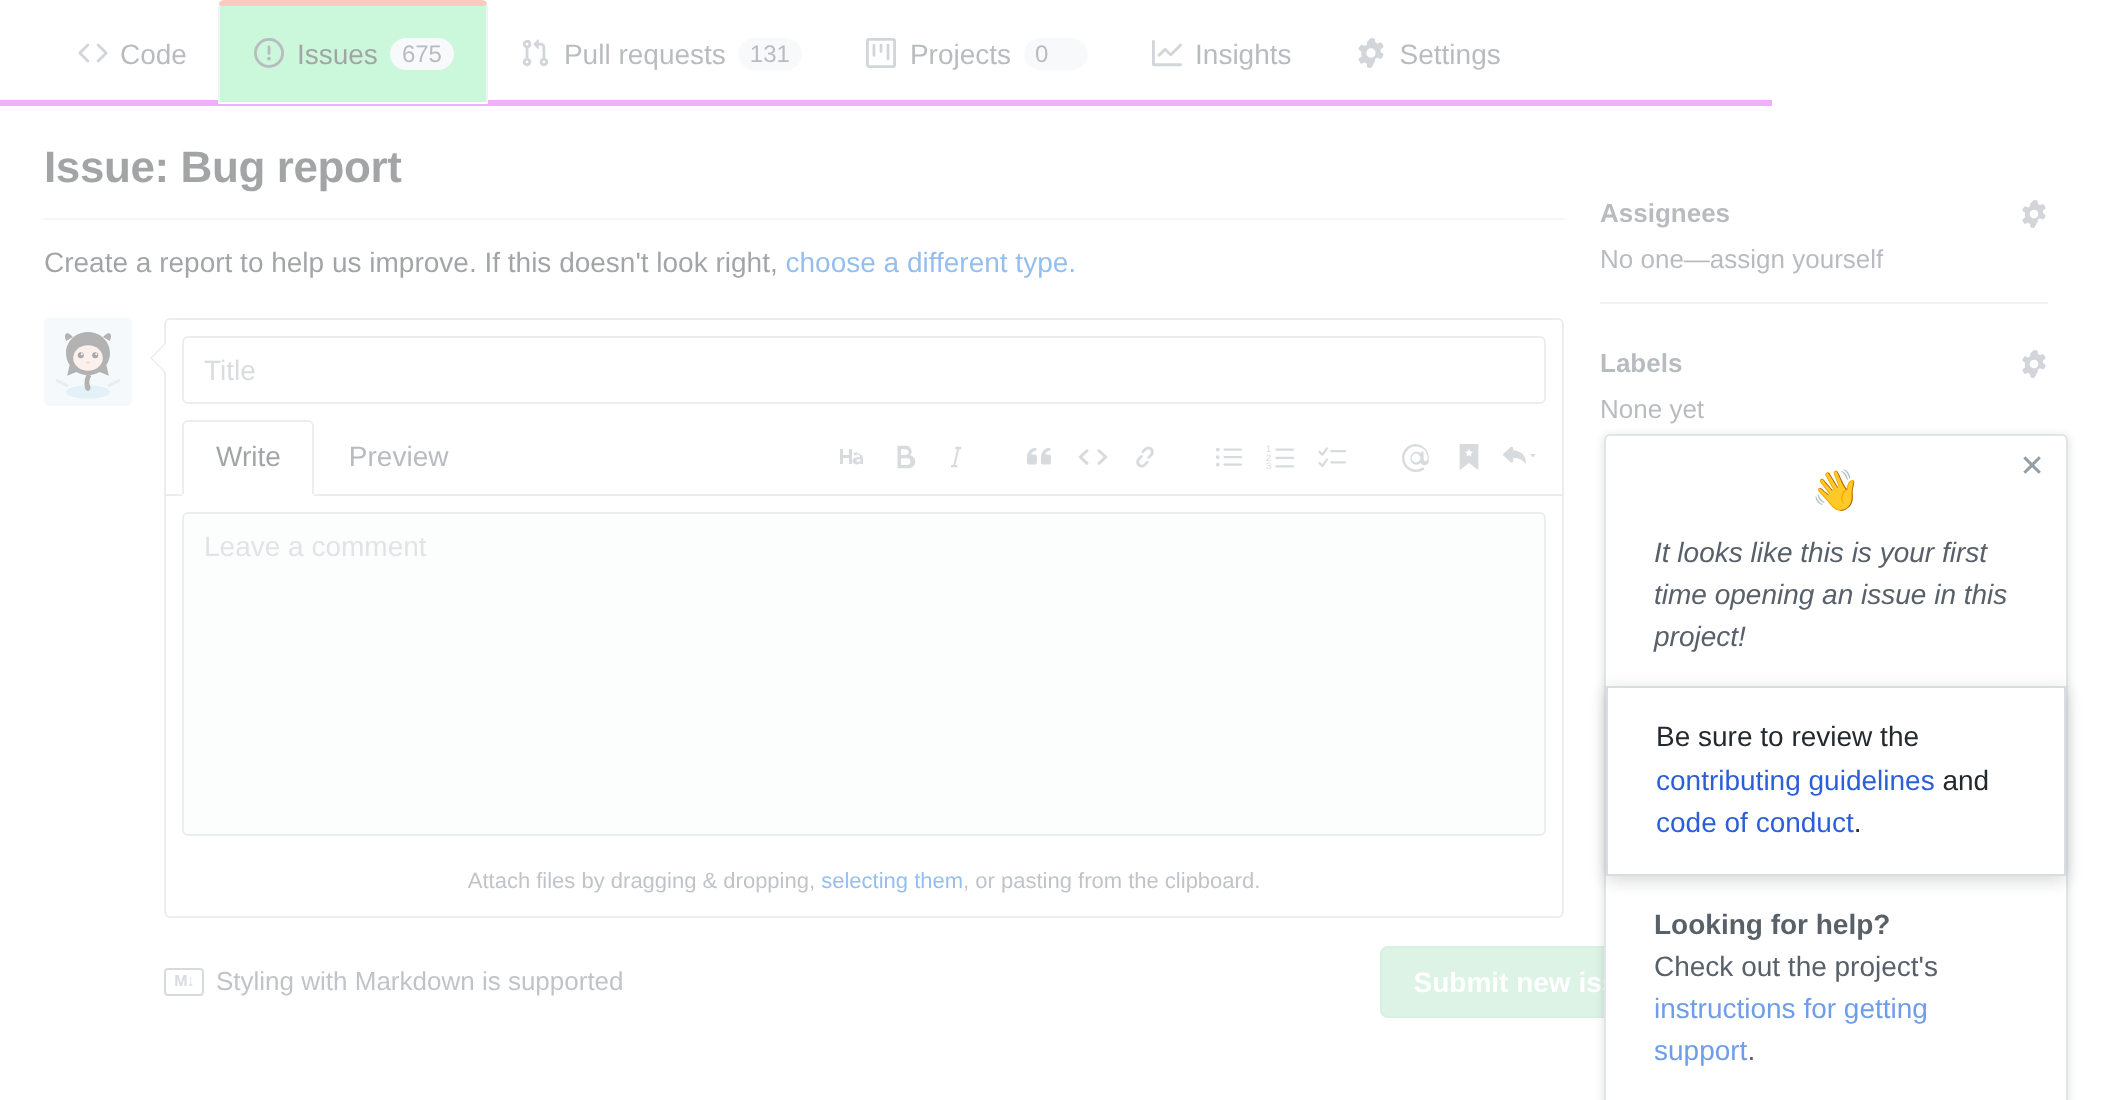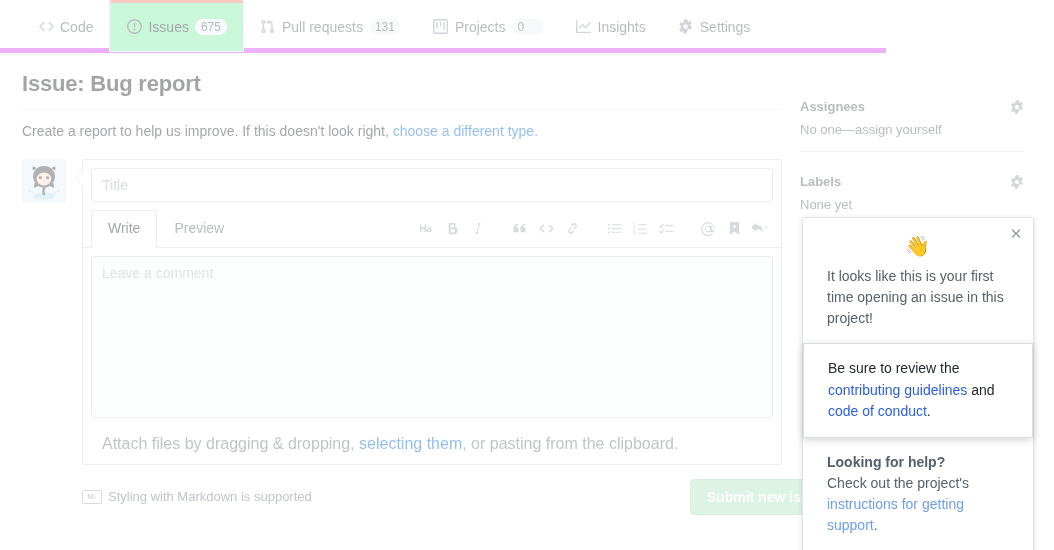--- a/index.html
+++ b/index.html
@@ -24,21 +24,21 @@
     opacity: 0.42;
   }
 
   
   .repo-nav {
     position: absolute;
     top: 0;
     left: 0;
     width: 886px;
     height: 53px;
-    border-bottom: 5px solid #d946ef;
+    border-bottom: 3px solid #d946ef;
     box-sizing: border-box;
   }
   .nav-list {
     display: flex;
     align-items: flex-start;
     padding-left: 22px;
     height: 52px;
   }
   .nav-item {
     display: flex;
@@ -233,25 +233,26 @@
     font-family: "Liberation Sans", sans-serif;
     color: #24292e;
     background: #fafbfc;
     outline: none;
     display: block;
   }
   .comment-area::placeholder { color: #b8bec4; }
 
   .dropzone {
     padding: 8px 10px 10px 10px;
-    font-size: 16px;
+    font-size: 11px;
     color: #6a737d;
     border-top: 1px solid #e1e4e8;
     margin: 0 8px;
     border: 1px solid transparent;
+    text-align: center;
   }
 
   .form-actions {
     display: flex;
     align-items: center;
     justify-content: space-between;
     padding: 12px 0 0 0;
     width: 760px;
     margin-left: 82px;
     margin-top: 2px;
@@ -338,20 +339,21 @@
     text-align: center;
     font-size: 20px;
     padding: 18px 0 10px 0;
     line-height: 1;
   }
   .popup-intro {
     padding: 0 24px 14px 24px;
     font-size: 14px;
     line-height: 1.5;
     color: #586069;
+    font-style: italic;
   }
   .popup-highlight {
     position: relative;
     left: 1px;
     width: 230px;
     margin-left: -1px;
     box-sizing: border-box;
     background: #ffffff;
     border: 1px solid #d9dde1;
     box-shadow: 0 2px 8px rgba(27,31,35,0.18);

